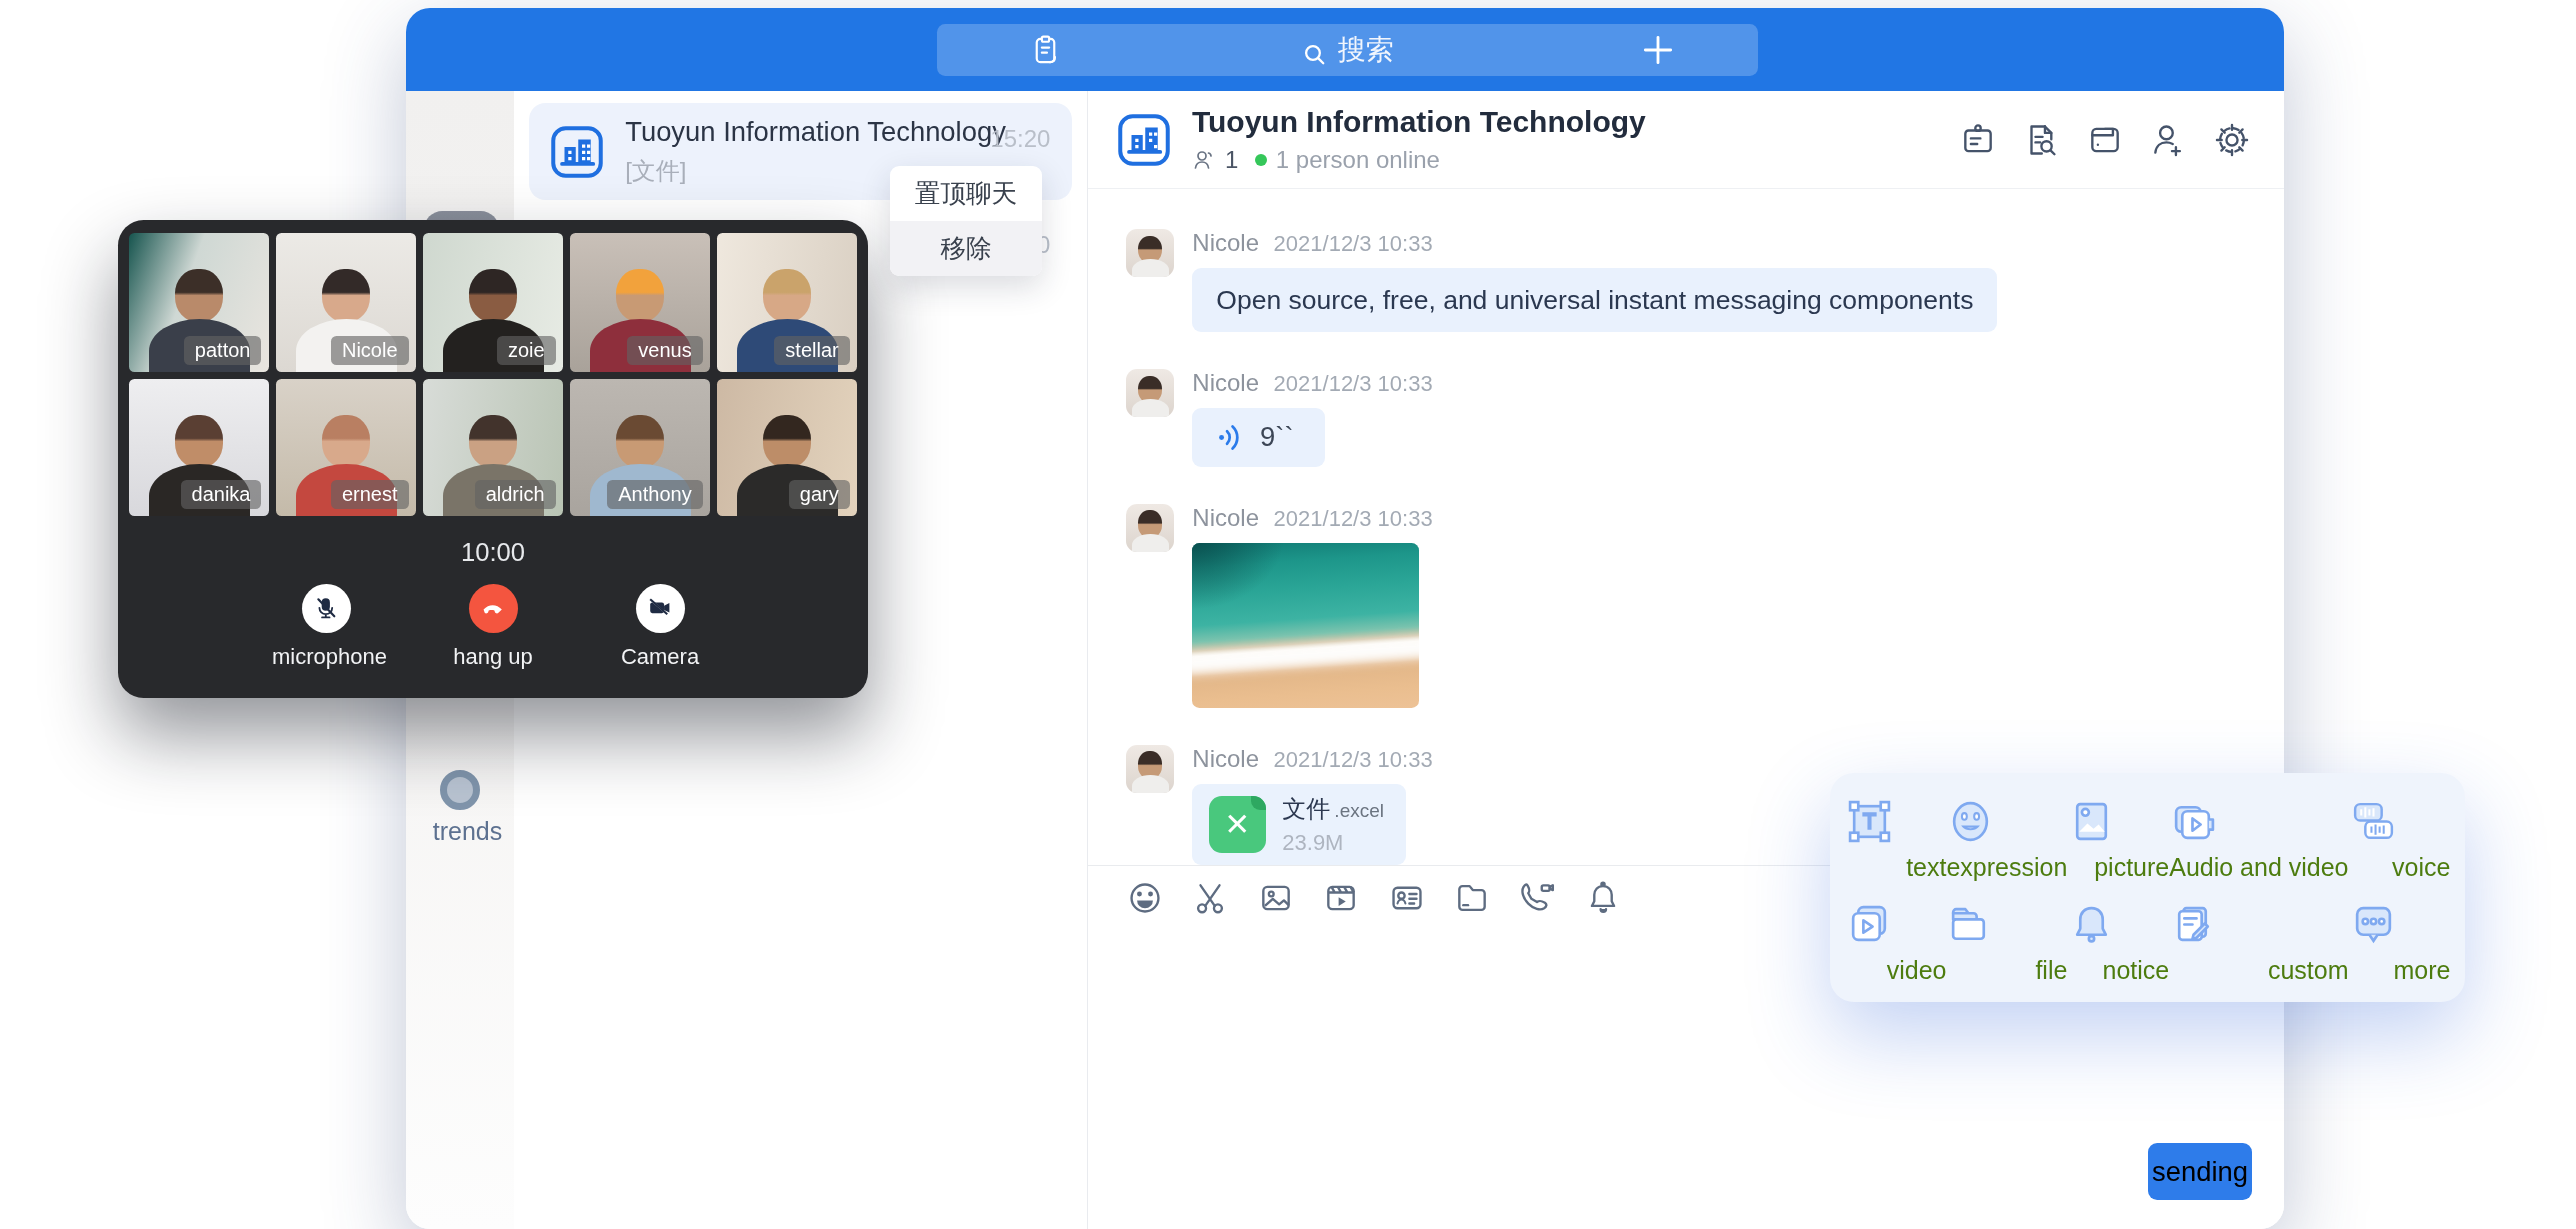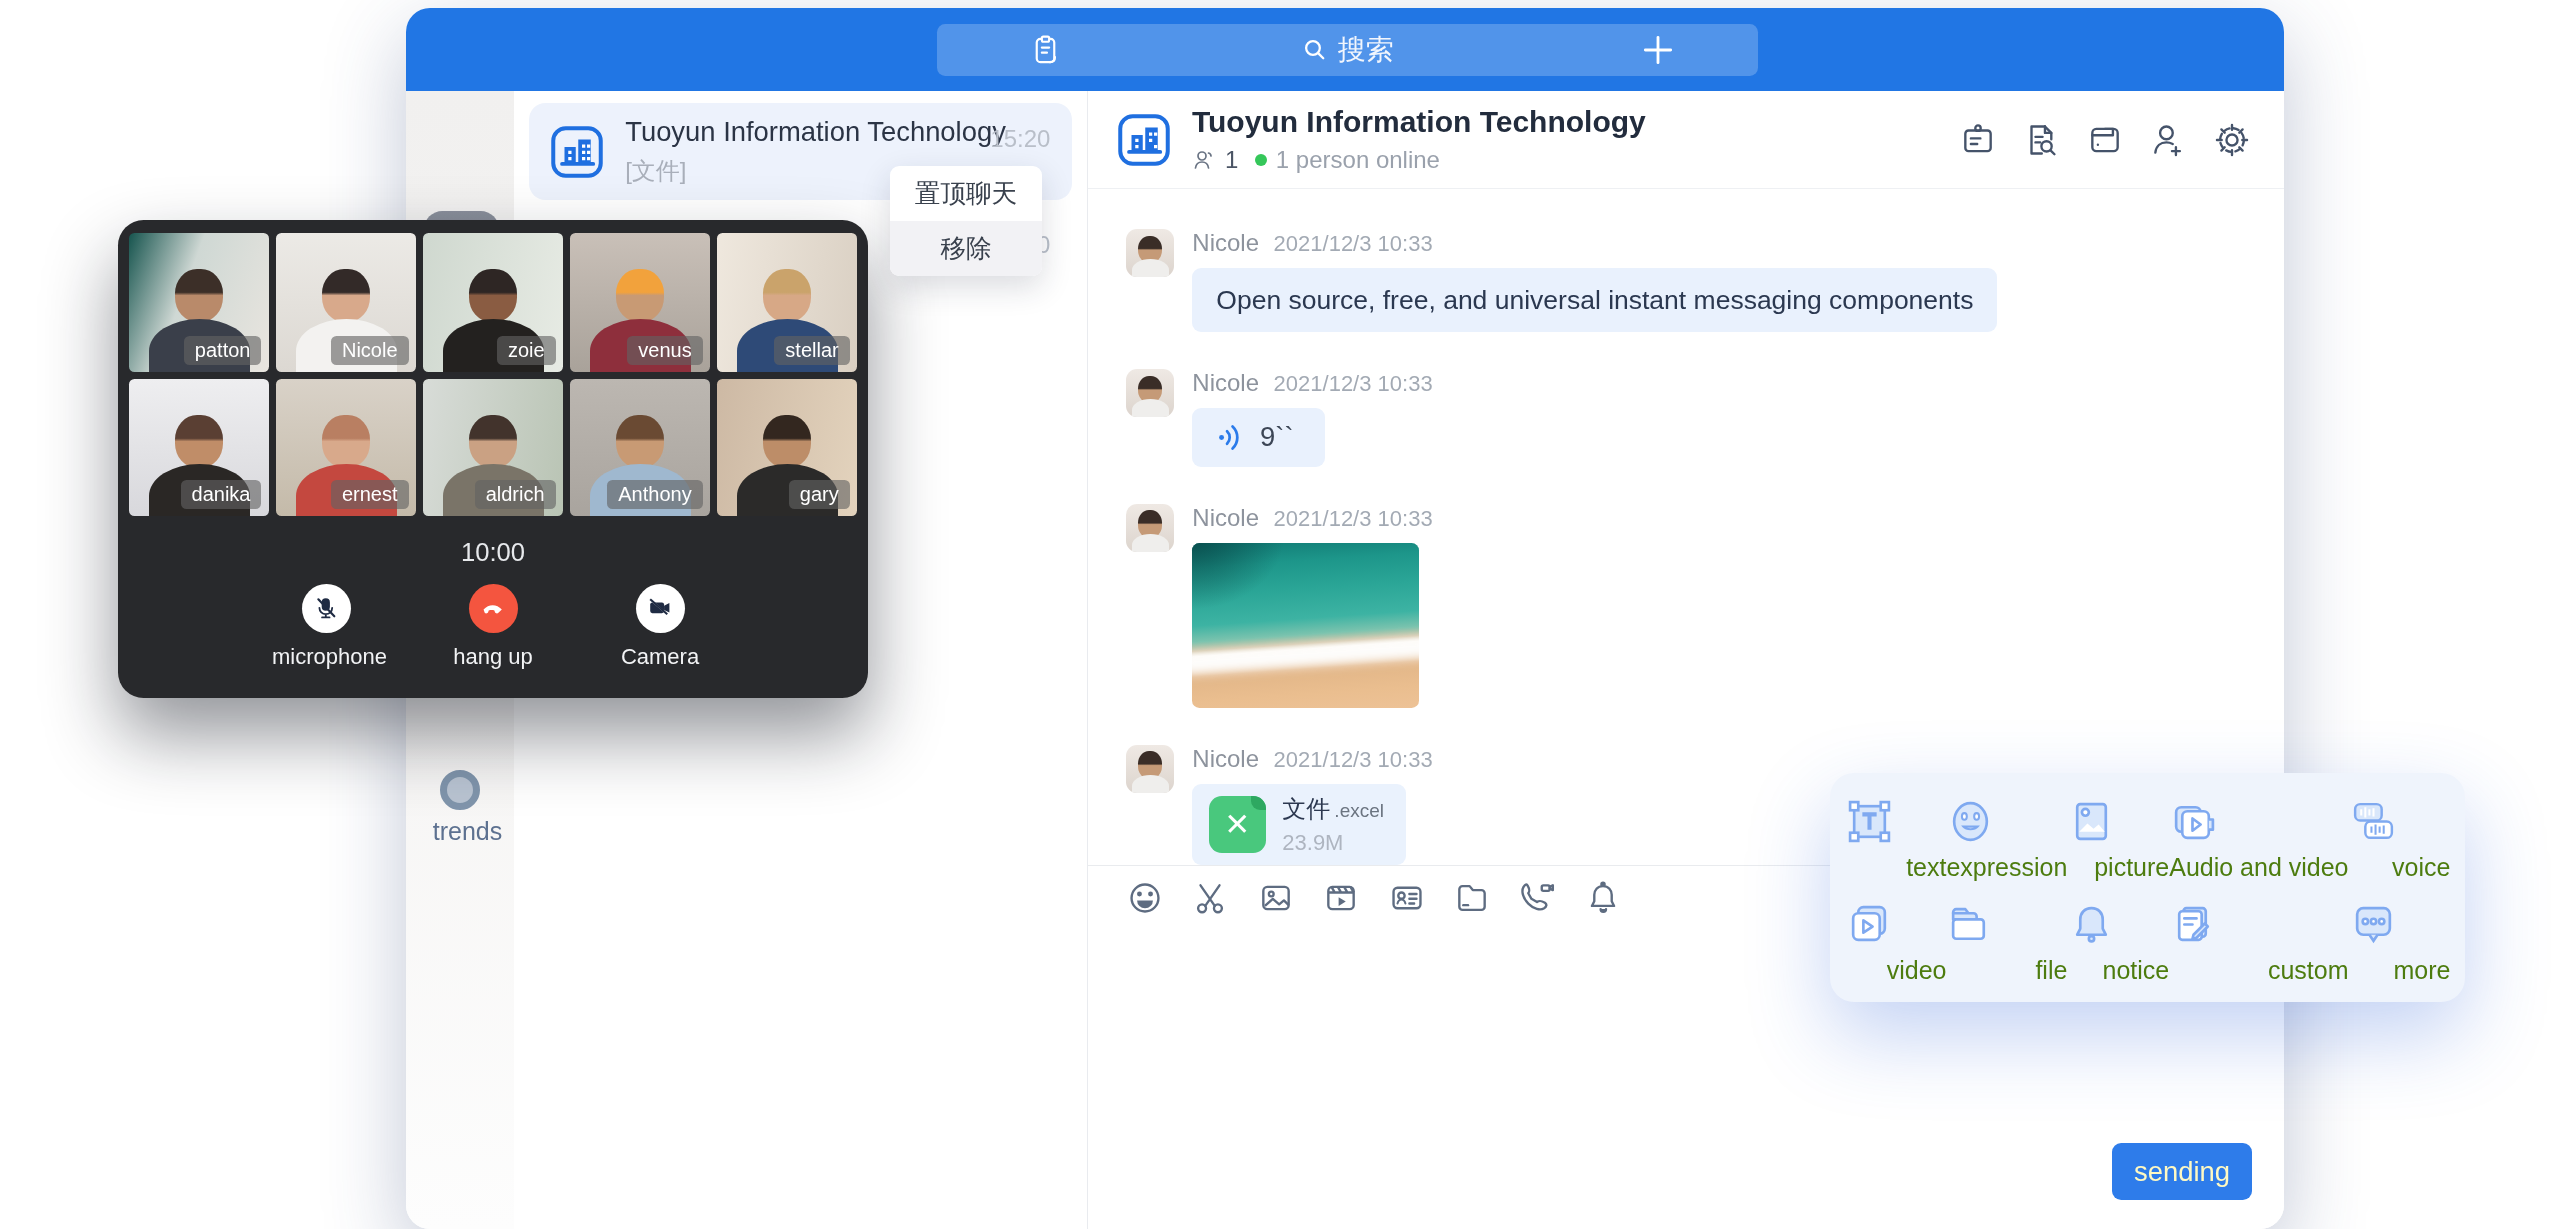--- a/index.html
+++ b/index.html
@@ -11,21 +11,21 @@
   .window { position:absolute; left:406px; top:8.2px; width:1878px; height:1221px;
             background:#fff; border-radius:24px; overflow:hidden;
             box-shadow:0 27.4px 82px rgba(50,70,120,.30); }
 
   
   .topbar { height:83px; background:#2176e4; position:relative; }
   .search-pill { position:absolute; left:531px; top:15.6px; width:821px; height:52px;
                  background:rgba(255,255,255,.22); border-radius:8.2px; display:flex;
                  align-items:center; justify-content:center; color:#fff; }
   .pill-left { position:absolute; left:91px; top:9.1px; color:#fff; }
-  .pill-center { display:flex; align-items:center; gap:9.1px; font-size:28px; color:#f2f6fd; }
+  .pill-center { display:flex; align-items:flex-end; gap:9.1px; font-size:28px; color:#f2f6fd; }
   .pill-plus { position:absolute; right:81px; top:7.3px; color:#fff; }
 
   .body-row { display:flex; height:1138px; }
 
   
   .sidebar { width:108px; background:linear-gradient(#f1f0ef,#f6f5f4 55%,#fdfdfd);
              position:relative; flex:none; }
   .me-avatar { position:absolute; left:18.3px; top:120px; width:75px; height:75px;
                border-radius:18.3px; overflow:hidden;
                background:linear-gradient(#8a8f9b,#6e7480); }
@@ -106,22 +106,22 @@
   .file-x { color:#fff; font-size:31px; font-weight:700; line-height:1; }
   .file-name { font-size:24px; color:#2c3850; white-space:nowrap; }
   .file-ext { font-size:19px; color:#6b7480; }
   .file-size { margin-top:5.5px; font-size:22px; color:#aeb5c0; }
 
   
   .toolbar { flex:none; height:66px; border-top:1.8px solid #e9ebee; display:flex; align-items:center;
              gap:27.4px; padding-left:38px; color:#5e6c81; }
   .tbtn { width:38px; height:38px; }
   .composer { flex:1; }
-  .send-btn { position:absolute; right:32px; bottom:29px; width:140px; height:57px;
-              background:#2e7cea; color:#fef9c3; font-size:27.4px; border:none; border-radius:9.1px;
+  .send-btn { position:absolute; right:32px; bottom:29px; width:104px; height:57px;
+              background:#2e7cea; color:#000000; font-size:27.4px; border:none; border-radius:9.1px;
               display:flex; align-items:center; justify-content:center; }
 
   
   .call { position:absolute; left:118px; top:220px; width:750px; height:478px; z-index:40;
           background:#28292c; border-radius:25.6px; padding:12.8px 11px 0 11px;
           box-shadow:0 37px 73px rgba(15,20,30,.45); }
   .call-grid { display:grid; grid-template-columns:repeat(5,1fr); grid-template-rows:139px 137px;
                gap:7.3px; }
   .tile { position:relative; border-radius:5.5px; overflow:hidden; background:#555; }
   .tile::before { content:""; position:absolute; left:50%; top:26%; width:48px; height:53px;

